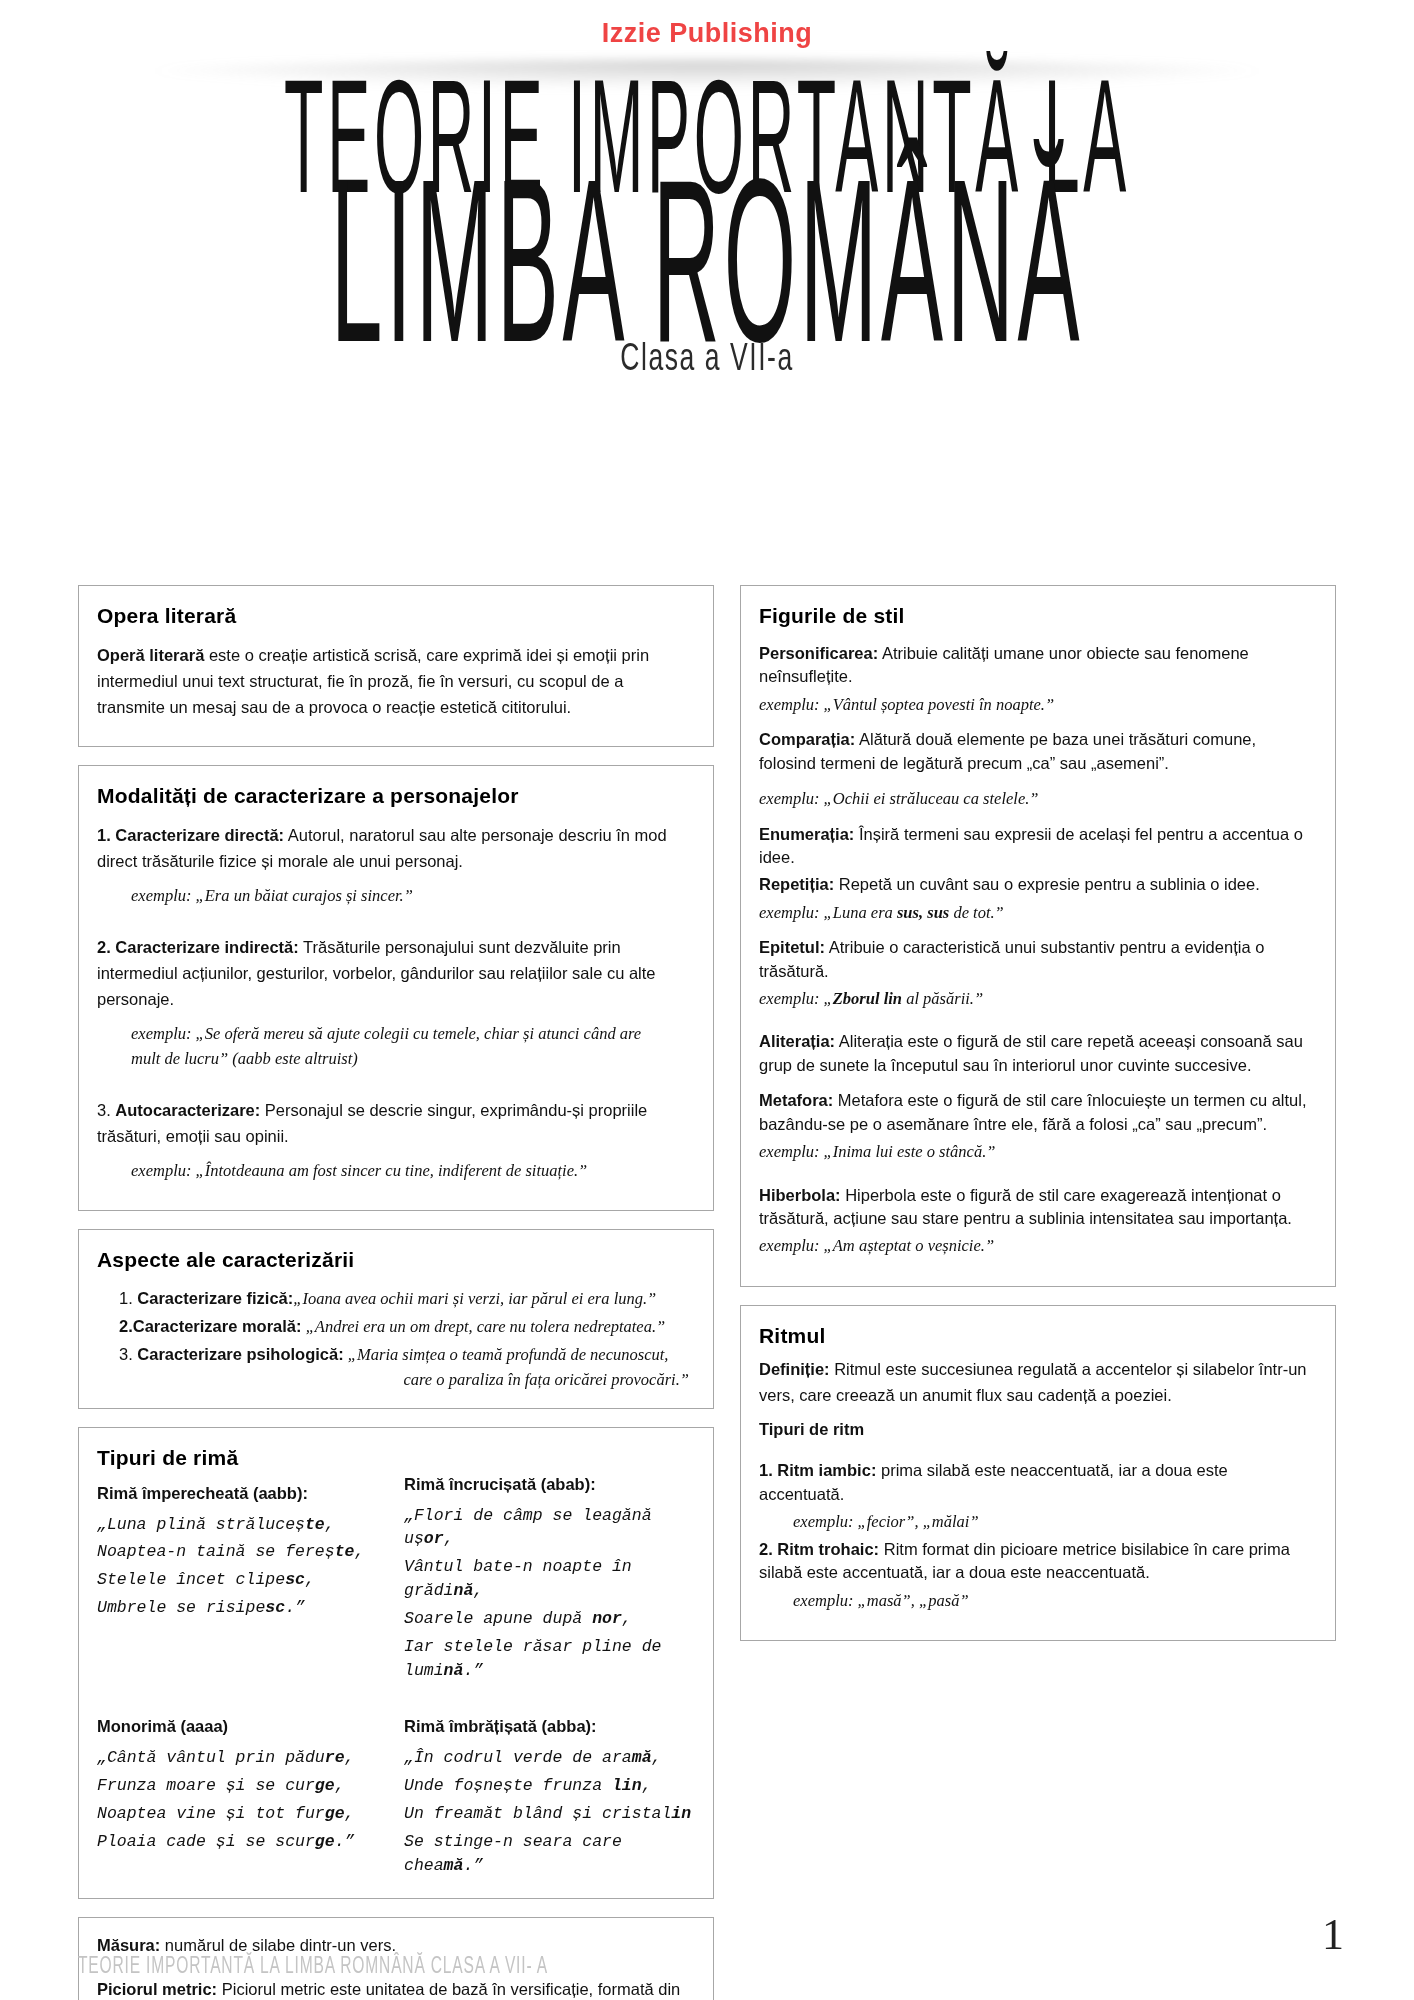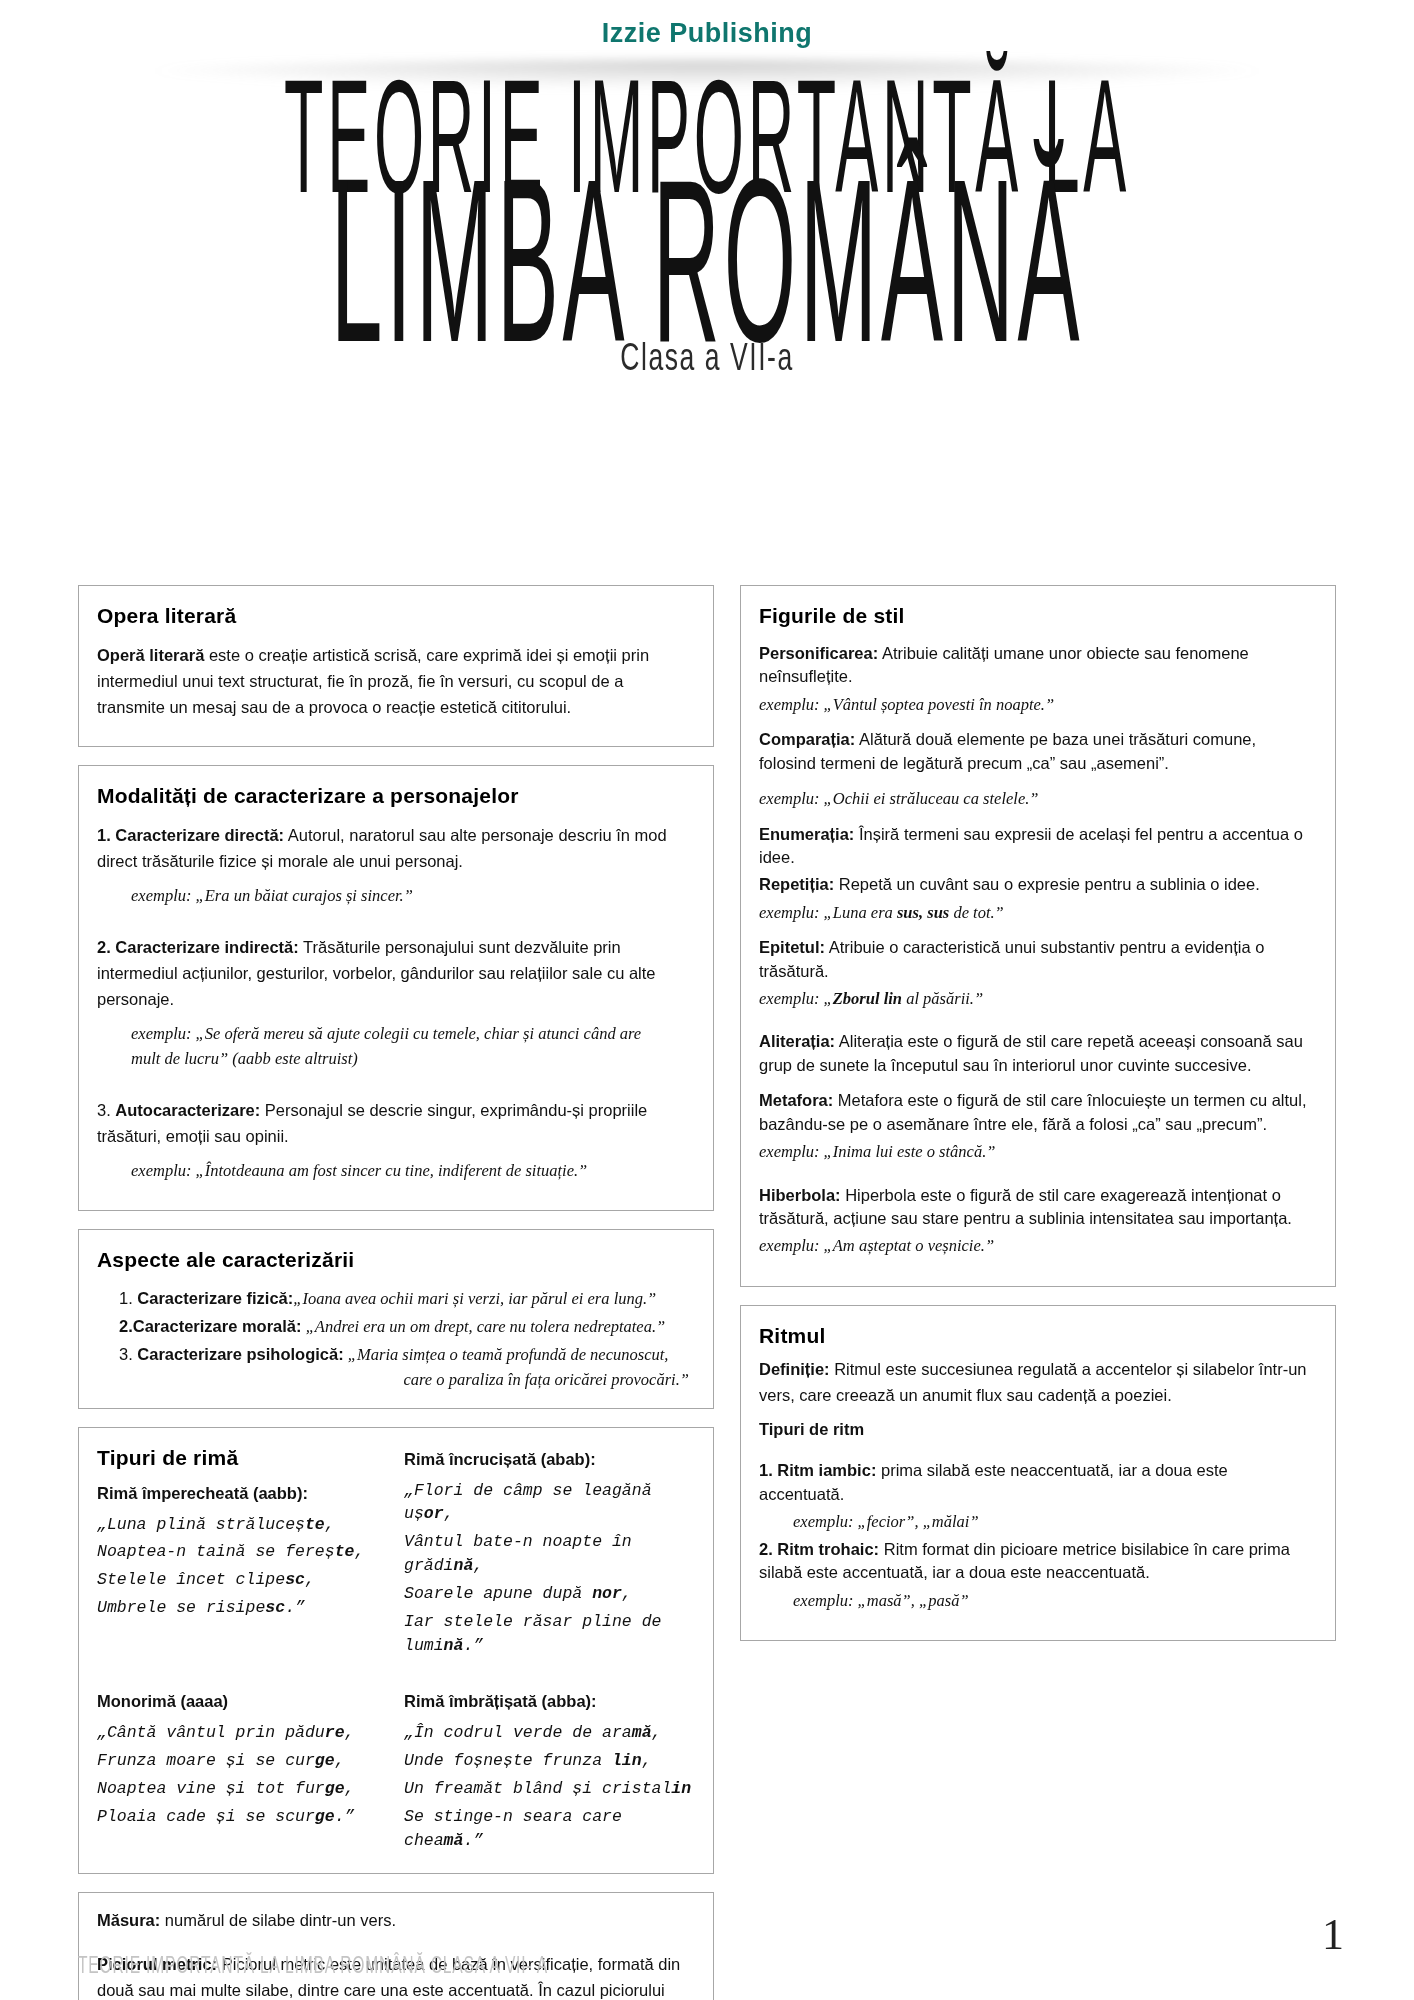--- a/index.html
+++ b/index.html
@@ -17,21 +17,21 @@
     position:relative;
     height:545px;
     background:#ffffff;
   }
   .brand{
     text-align:center;
     font-family:"Liberation Sans", sans-serif;
     font-weight:bold;
     font-size:27px;
     letter-spacing:.5px;
-    color:#0f766e;
+    color:#ef4444;
     padding-top:18px;
   }
   .header-shadow{
     position:absolute;
     left:130px; right:130px;
     top:60px;
     height:28px;
     border-radius:50%;
     background:radial-gradient(ellipse at 50% 0%, rgba(90,90,90,.30) 0%, rgba(140,140,140,.16) 45%, rgba(255,255,255,0) 75%);
     filter:blur(5px);
@@ -147,21 +147,21 @@
   }
   .verse{
     font-family:Liberation Mono, monospace;
     font-style:italic;
     font-size:16.5px;
     line-height:1.45;
     margin:0 0 4px 0;
   }
   .verse b{ font-weight:bold; }
   .rhyme-spacer{ height:30px; }
-  .rhyme-offset{ margin-top:8px; }
+  .rhyme-offset{ margin-top:33px; }
 
   
   .footer{
     position:absolute;
     left:78px;
     bottom:24px;
     font-family:"Liberation Sans Narrow","Liberation Sans", sans-serif;
     font-size:19px;
     letter-spacing:1px;
     color:#c4c4c4;

